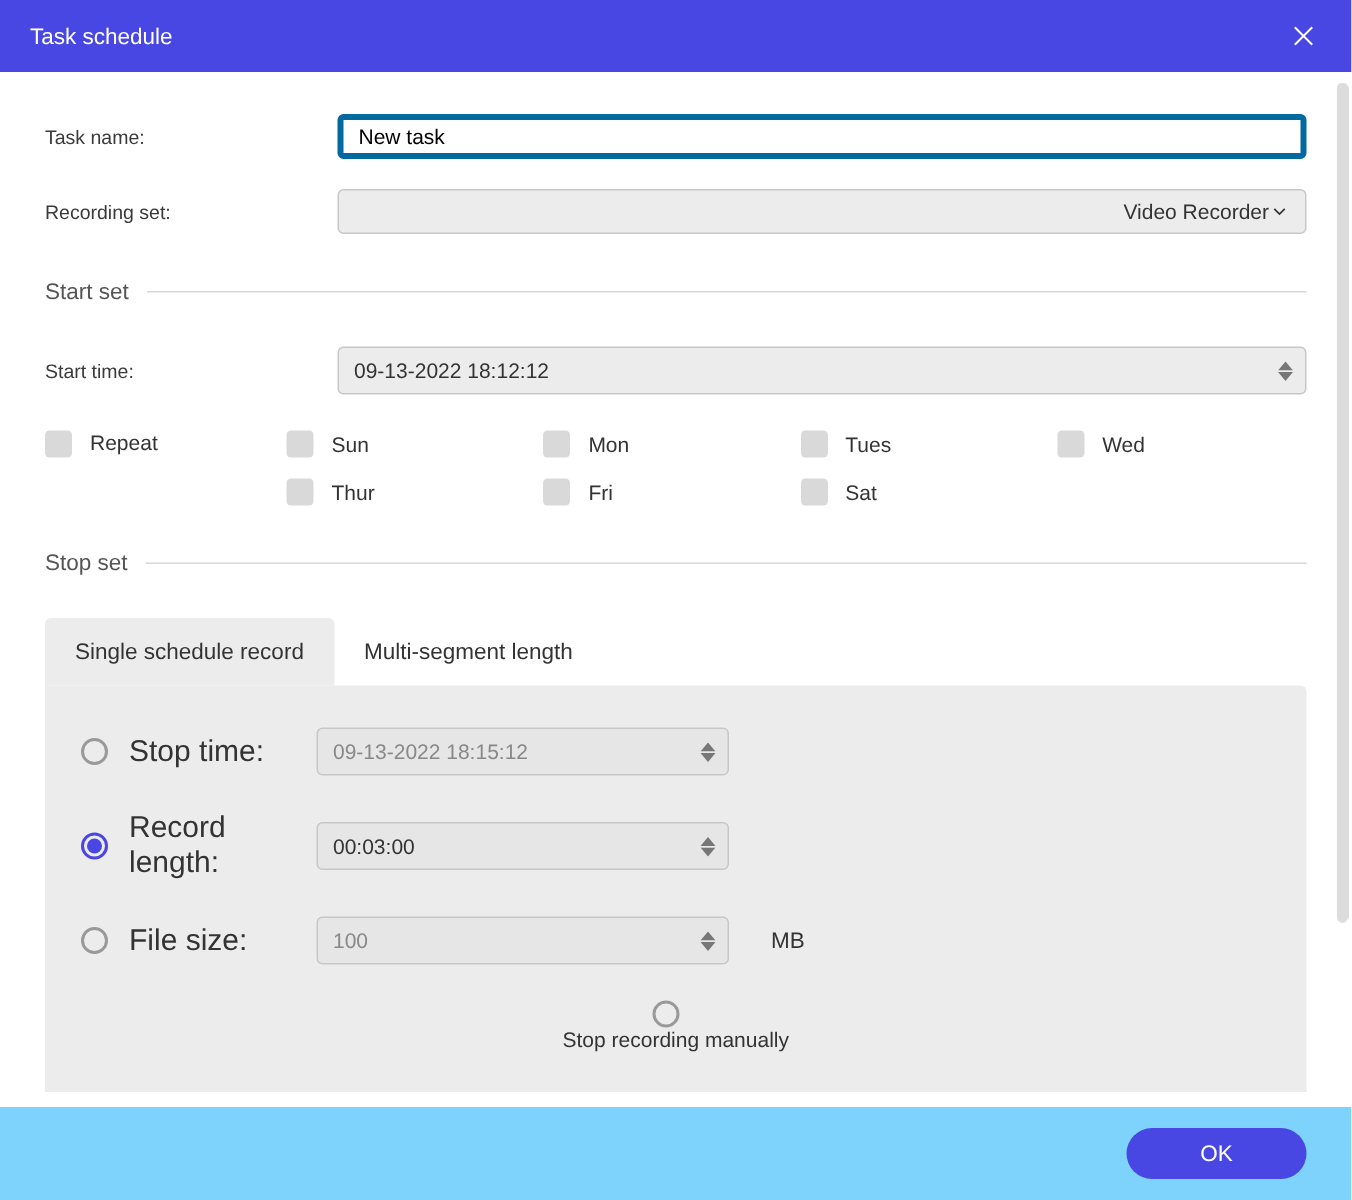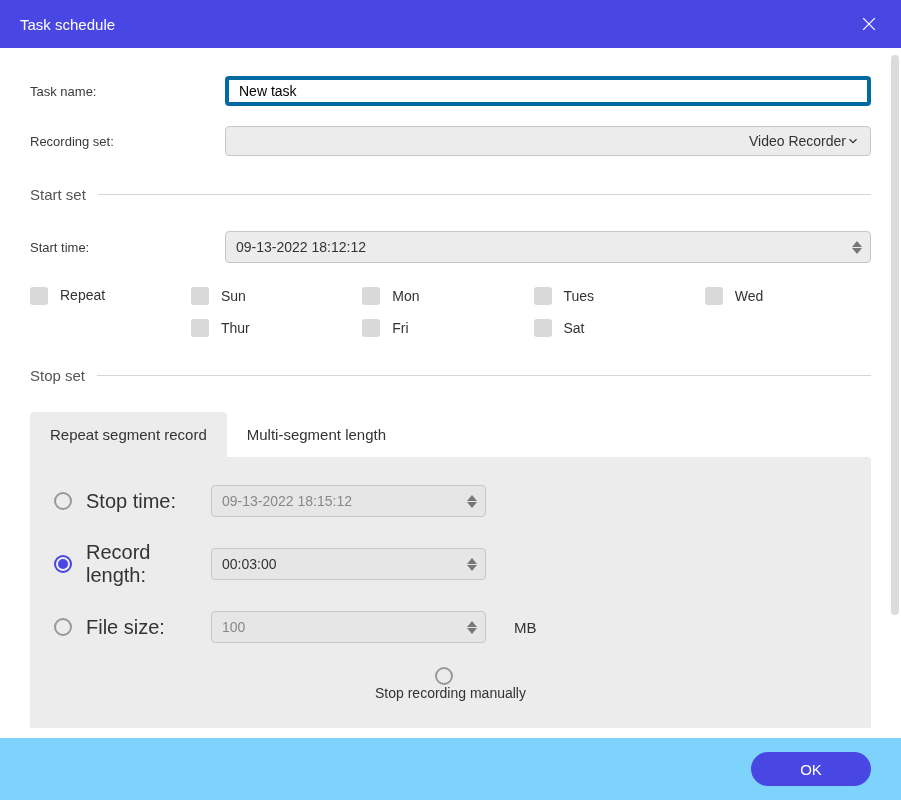--- a/index.html
+++ b/index.html
@@ -132,21 +132,21 @@
         </div>
     </div>
   </div>
 
   <div class="section-header">
     <span class="section-title">Stop set</span>
     <span class="section-line"></span>
   </div>
 
   <div class="tabs">
-    <div class="tab active">Repeat segment record</div>
+    <div class="tab active">Single schedule record</div>
     <div class="tab">Multi-segment length</div>
   </div>
 
   <div class="tab-panel">
 
     <div class="option-row">
       <span class="radio"></span>
       <span class="opt-label">Stop time:</span>
       <div class="opt-field disabled">
         <span>09-13-2022 18:15:12</span>

